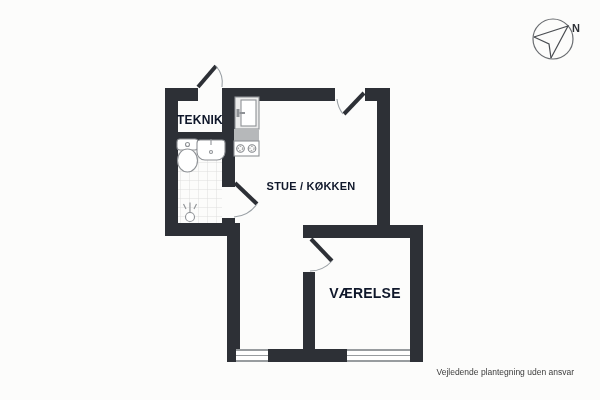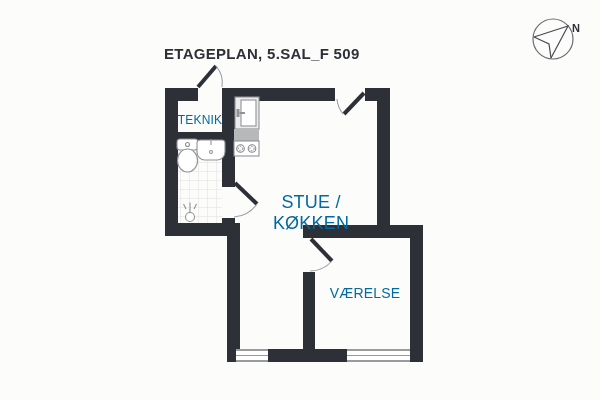--- a/index.html
+++ b/index.html
@@ -1,39 +1,38 @@
 <!DOCTYPE html>
 <html><head>
 <meta charset="utf-8">
 <style>
   html,body{margin:0;padding:0;}
   #canvas{
     position:relative;width:600px;height:400px;background:#fcfcfb;overflow:hidden;
     font-family:"Liberation Sans",sans-serif;
   }
   .wall{position:absolute;background:#2d3036;}
-  .label{position:absolute;color:#0369a1;font-weight:normal;text-align:center;letter-spacing:.2px;}
+  .label{position:absolute;color:#0f172a;font-weight:bold;text-align:center;letter-spacing:.2px;}
   #plan-title{position:absolute;left:164px;top:45px;font-size:15px;font-weight:bold;color:#2d3036;letter-spacing:.3px;}
   #disclaimer{position:absolute;right:26px;top:367px;font-size:8.5px;color:#3c3c3c;}
   .window{position:absolute;top:349px;height:13px;background:#fff;box-sizing:border-box;
     border-top:2px solid #989c9f;border-bottom:2px solid #989c9f;}
   .window::after{content:"";display:block;margin-top:4px;height:1px;background:#989c9f;}
   #compass-n{position:absolute;left:572px;top:22px;font-size:11px;font-weight:bold;color:#2d3036;}
   svg{position:absolute;left:0;top:0;pointer-events:none;}
   #lbl-teknik{left:160px;top:113px;width:80px;font-size:12px;}
   #lbl-bad{left:165px;top:178px;width:70px;font-size:13px;}
-  #lbl-stue{left:248px;top:192px;width:126px;font-size:18px;}
+  #lbl-stue{left:248px;top:180px;width:126px;font-size:11px;}
   #lbl-vaerelse{left:324px;top:285px;width:82px;font-size:14px;}
 </style>
 </head>
 <body>
 
 <div id="canvas">
 
-  <div id="plan-title" class="label">ETAGEPLAN, 5.SAL_F 509</div>
 
   <div class="wall" style="left:165px;top:88px;width:33px;height:13px;"></div>
   <div class="wall" style="left:223px;top:88px;width:112px;height:13px;"></div>
   <div class="wall" style="left:365px;top:88px;width:25px;height:13px;"></div>
   <div class="wall" style="left:165px;top:88px;width:13px;height:148px;"></div>
   <div class="wall" style="left:165px;top:132px;width:70px;height:10px;"></div>
   <div class="wall" style="left:222px;top:88px;width:13px;height:99px;"></div>
   <div class="wall" style="left:222px;top:218px;width:13px;height:18px;"></div>
   <div class="wall" style="left:165px;top:223px;width:75px;height:13px;"></div>
   <div class="wall" style="left:227px;top:223px;width:13px;height:139px;"></div>
@@ -115,14 +114,15 @@
       <path d="M534 37 L549 44 L551 58"></path>
     </g>
   </svg>
 
   <div id="lbl-teknik" class="label">TEKNIK</div>
   <div id="lbl-stue" class="label">STUE / KØKKEN</div>
   <div id="lbl-vaerelse" class="label">VÆRELSE</div>
 
   <div id="compass-n">N</div>
 
+  <div id="disclaimer">Vejledende plantegning uden ansvar</div>
 
 </div>
 
 </body></html>

